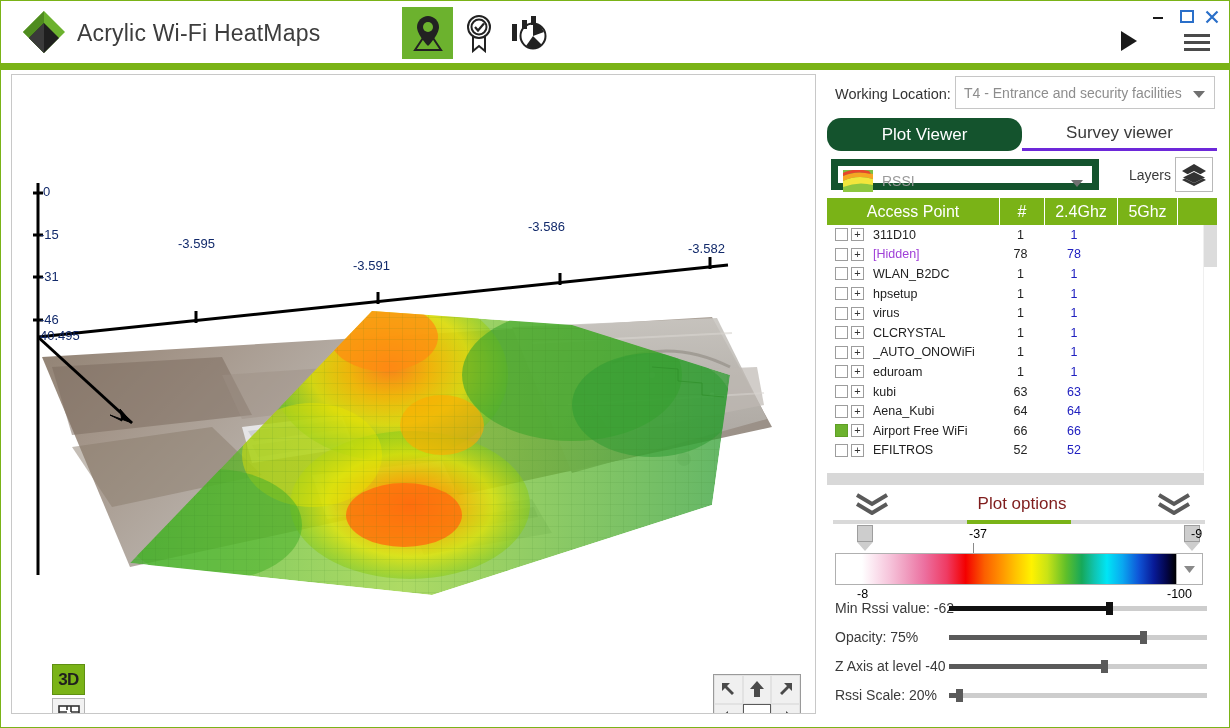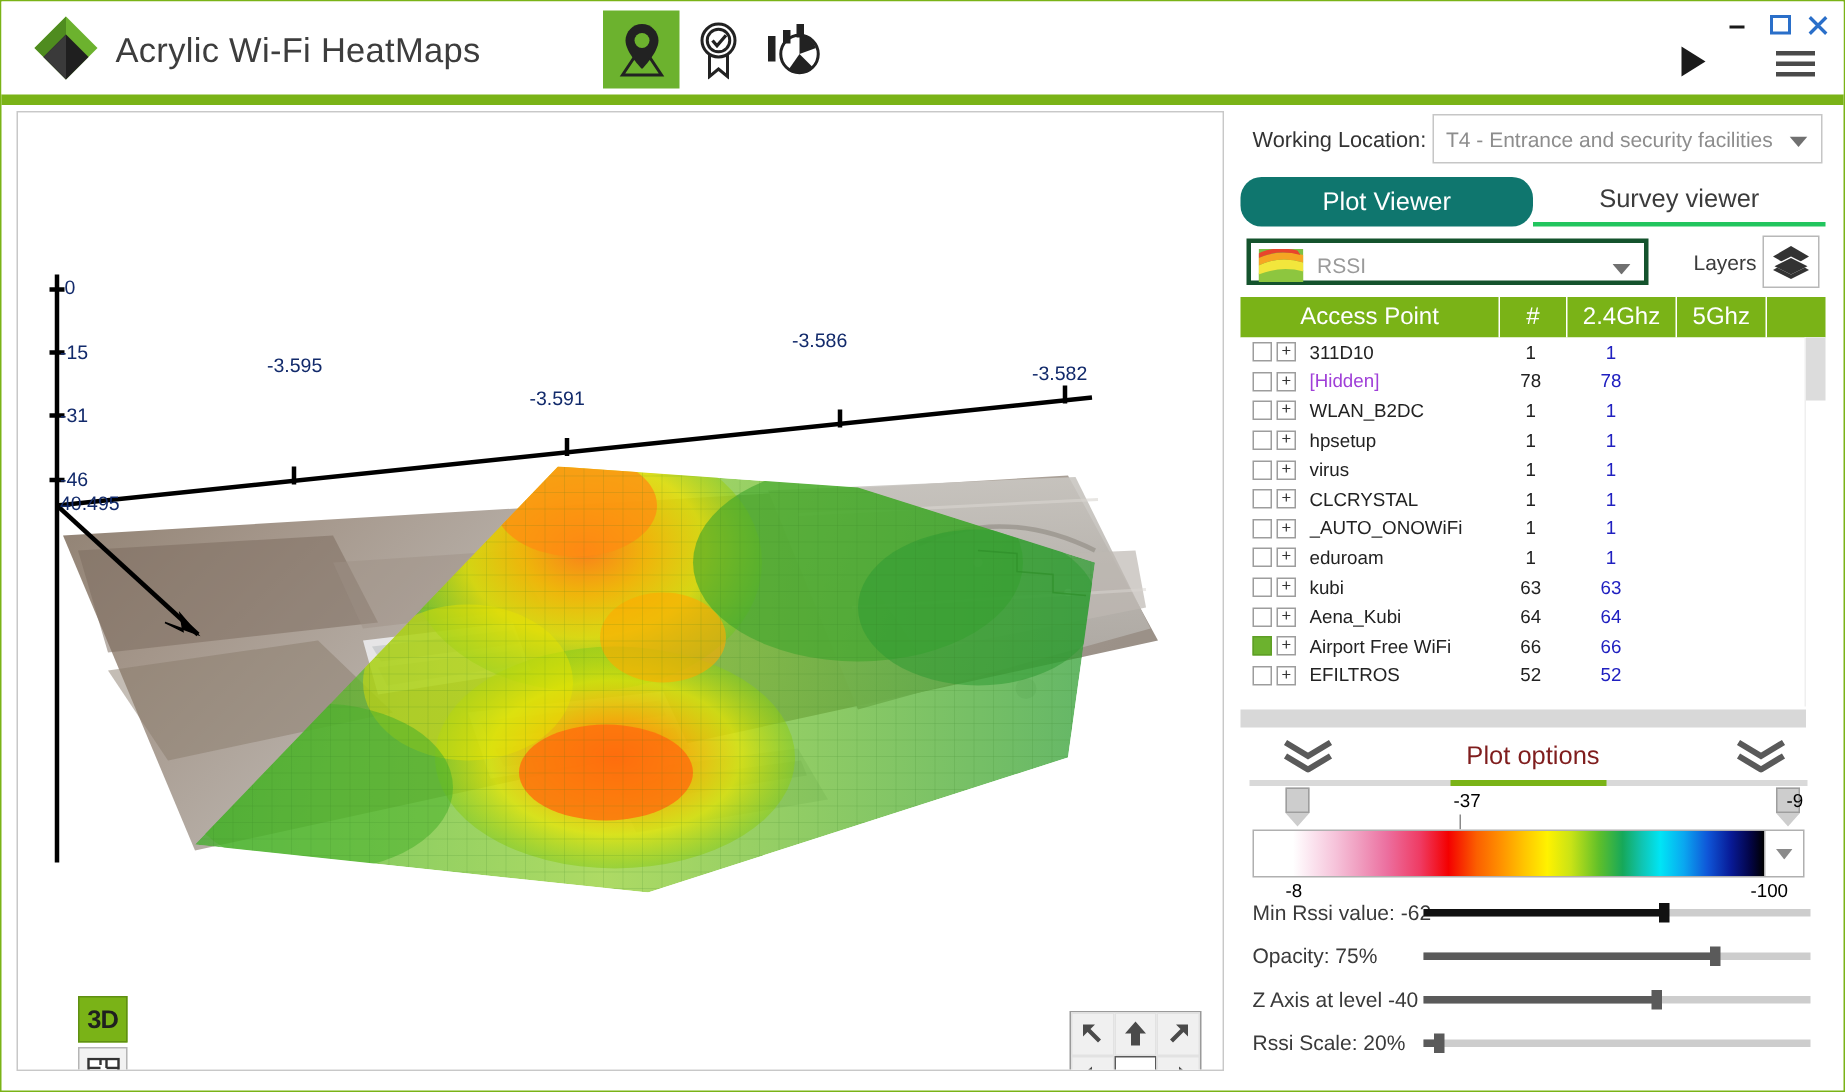--- a/index.html
+++ b/index.html
@@ -80,27 +80,27 @@
     position:absolute;left:8px;top:8px;font-size:14px;color:#8d8d8d;white-space:nowrap;
     max-width:220px;overflow:hidden;
   }
   .caret-dn{position:absolute;right:9px;top:14px;}
 
   .tabs{position:absolute;left:4px;top:44px;width:390px;height:33px;display:flex;}
   .tab{
     flex:1;display:flex;align-items:center;justify-content:center;font-size:17px;
     cursor:pointer;box-sizing:border-box;
   }
-  .tab.active{background:#0f766e;color:#fff;border-radius:14px;}
-  .tab.inactive{background:#fff;color:#3b3b3b;border-bottom:3px solid #22c55e;}
+  .tab.active{background:#14532d;color:#fff;border-radius:14px;}
+  .tab.inactive{background:#fff;color:#3b3b3b;border-bottom:3px solid #6d28d9;}
 
   .layerrow{position:absolute;left:4px;top:83px;width:390px;height:38px;}
   .rssi-select{
     position:absolute;left:4px;top:2px;width:268px;height:31px;
-    border:3px solid #14532d;background:#fff;box-sizing:border-box;cursor:pointer;
+    border:7px solid #14532d;background:#fff;box-sizing:border-box;cursor:pointer;
   }
   .rssi-swatch{
     position:absolute;left:5px;top:4px;width:30px;height:22px;overflow:hidden;
   }
   .rssi-text{position:absolute;left:44px;top:7px;font-size:14px;color:#9a9a9a;}
   .layers-label{position:absolute;left:302px;top:10px;font-size:14px;color:#3b3b3b;}
   .layers-btn{
     position:absolute;left:348px;top:0px;width:38px;height:35px;
     border:1px solid #b8b8b8;background:#fff;box-sizing:border-box;
     display:flex;align-items:center;justify-content:center;cursor:pointer;

